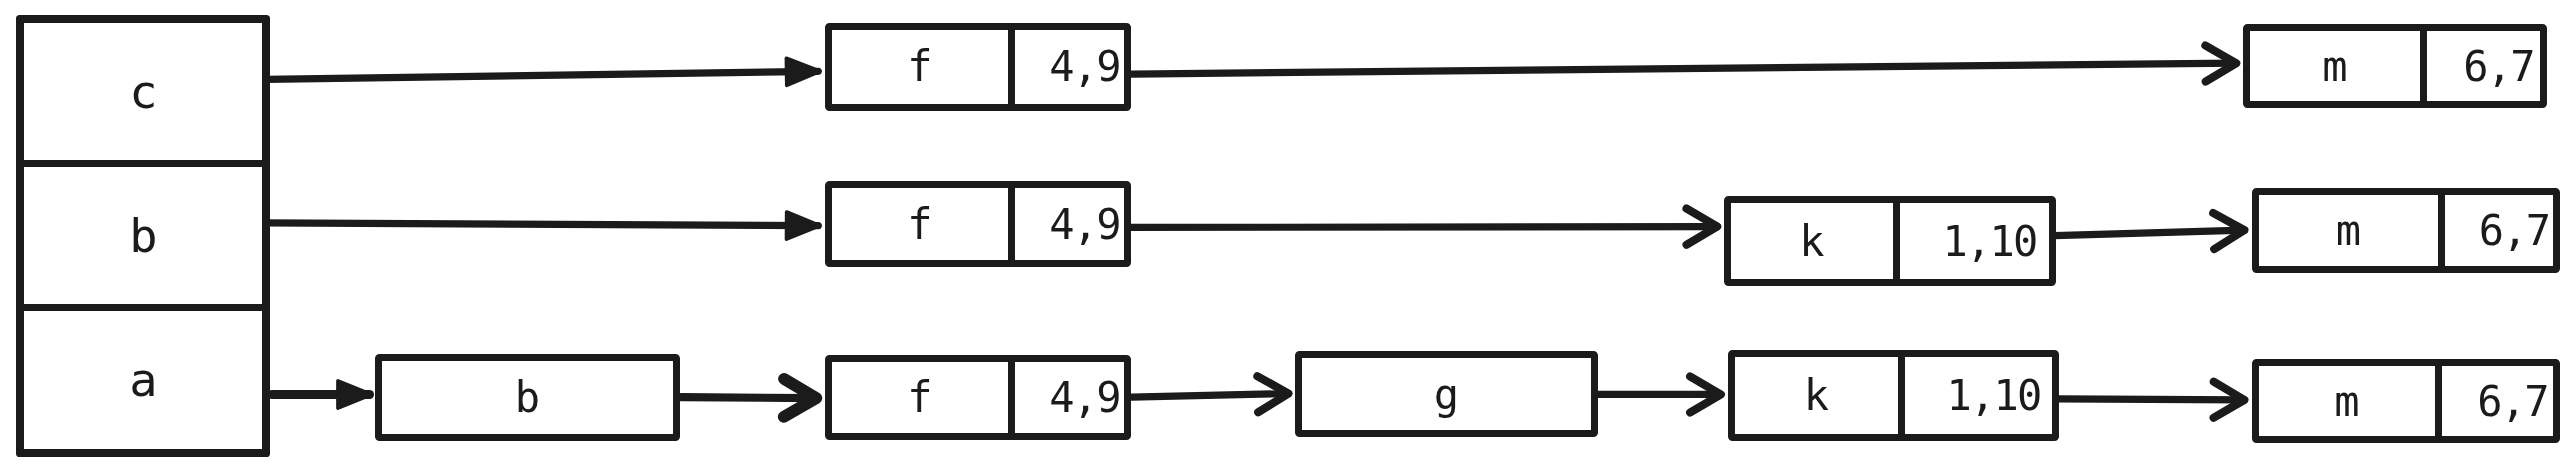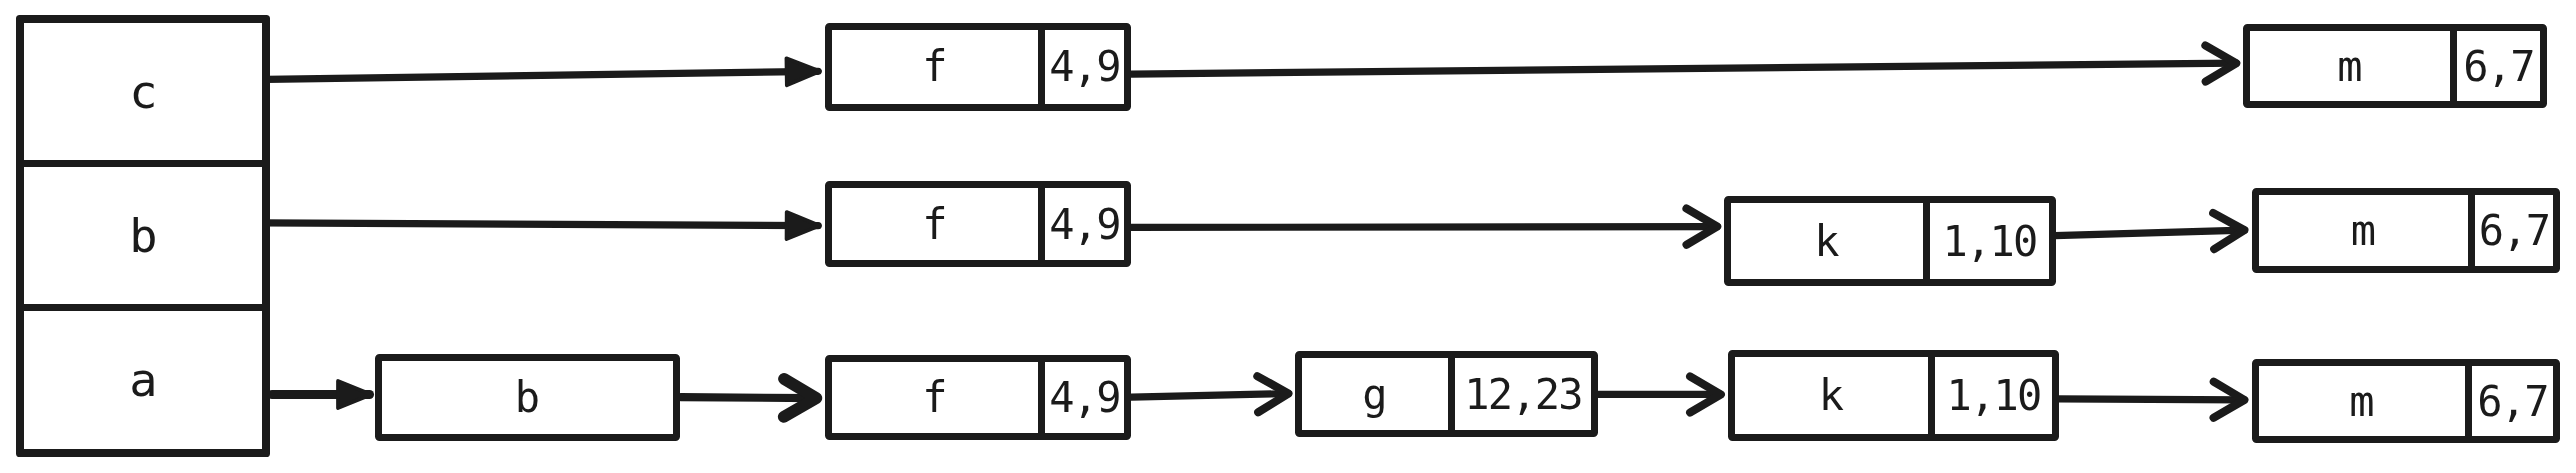--- a/index.html
+++ b/index.html
@@ -26,21 +26,21 @@
   .stack-cell + .stack-cell{border-top:7.2px solid #1b1b1b;}
   
   .node{
     position:absolute;z-index:2;
     border:7.2px solid #1b1b1b;border-radius:4.5px;
     box-sizing:border-box;background:#ffffff;
     display:flex;align-items:stretch;
   }
   .cell{display:flex;align-items:center;justify-content:center;font-size:42px;}
   .cell.label{flex:1;}
-  .cell.value{border-left:7.2px solid #1b1b1b;letter-spacing:-1.8px;}
+  .cell.value{border-left:7.2px solid #1b1b1b;letter-spacing:-1.8px;padding-left:30px;}
 </style>
 </head>
 <body>
 
 <div class="canvas">
 
   <svg class="arrows" viewBox="0 0 2851 524" xmlns="http://www.w3.org/2000/svg">
     <defs>
       <marker id="tri" markerUnits="userSpaceOnUse" markerWidth="44" markerHeight="36" refX="38" refY="18" orient="auto">
         <path d="M3,3 L40,18 L3,33 Z" fill="#1b1b1b" stroke="#1b1b1b" stroke-width="4" stroke-linejoin="round"></path>
@@ -131,23 +131,20 @@
         <span>f</span>
       </div>
     <div class="cell value" style="width:79px">
         <span>4,9</span>
       </div>
   </div>
   <div class="node" style="left:1295px;top:351px;width:303px;height:86px">
     <div class="cell label">
         <span>g</span>
       </div>
-    <div class="cell value" style="width:136px">
-        <span>12,23</span>
-      </div>
   </div>
   <div class="node" style="left:1728px;top:350px;width:331px;height:91px">
     <div class="cell label">
         <span>k</span>
       </div>
     <div class="cell value" style="width:117px">
         <span>1,10</span>
       </div>
   </div>
   <div class="node" style="left:2252px;top:359px;width:308px;height:84px">

